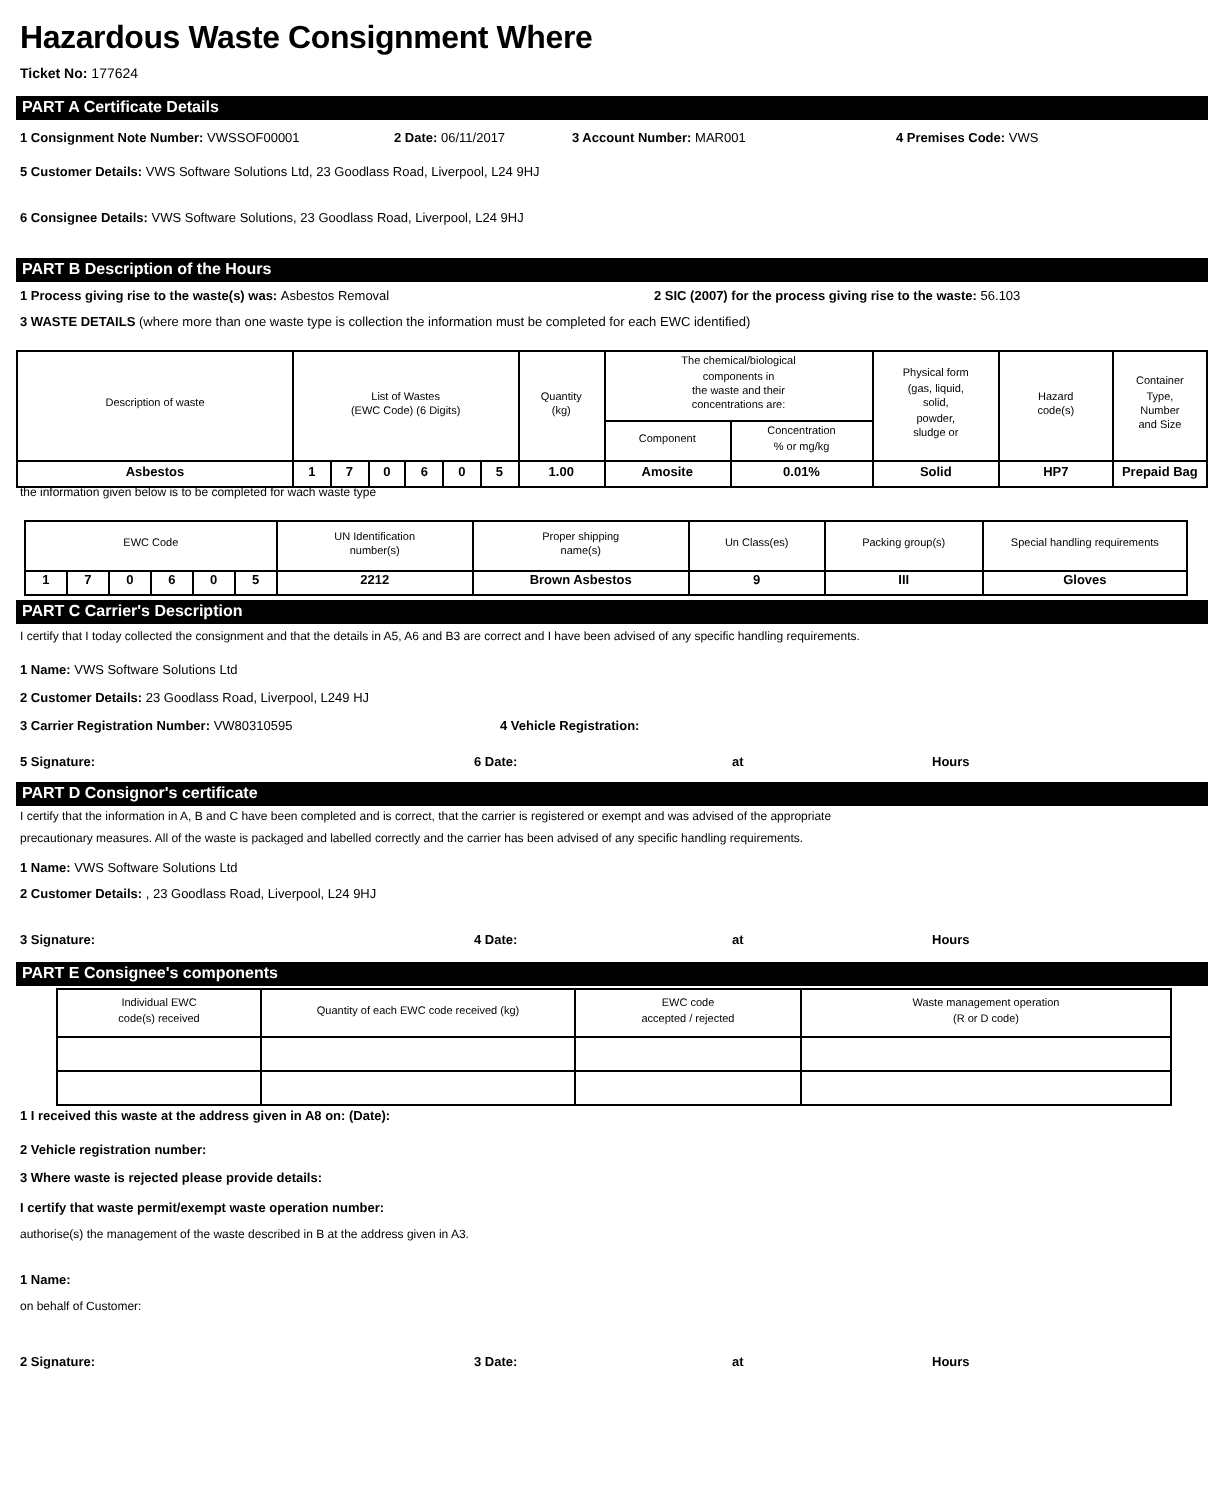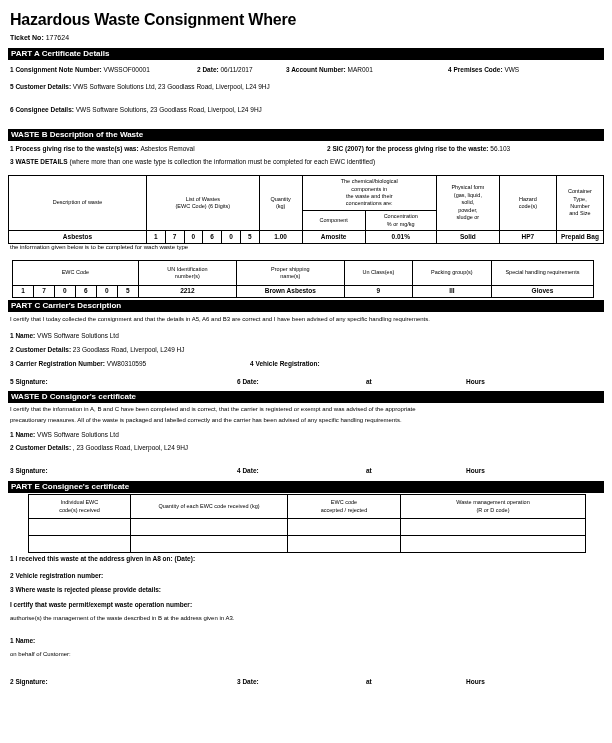--- a/index.html
+++ b/index.html
@@ -22,21 +22,21 @@
 <div class="abs ticket"><span>Ticket No:</span> <span class="n">177624</span></div>
 
 <div class="bar" style="top:48px;">PART A   Certificate Details</div>
 <div class="abs f b" style="left:10px;top:66px;"><span>1 Consignment Note Number:</span> <span class="n">VWSSOF00001</span></div>
 <div class="abs f b" style="left:197px;top:66px;"><span>2 Date:</span> <span class="n">06/11/2017</span></div>
 <div class="abs f b" style="left:286px;top:66px;"><span>3 Account Number:</span> <span class="n">MAR001</span></div>
 <div class="abs f b" style="left:448px;top:66px;"><span>4 Premises Code:</span> <span class="n">VWS</span></div>
 <div class="abs f b" style="left:10px;top:83px;"><span>5 Customer Details:</span> <span class="n">VWS Software Solutions Ltd, 23 Goodlass Road, Liverpool, L24 9HJ</span></div>
 <div class="abs f b" style="left:10px;top:106px;"><span>6 Consignee Details:</span> <span class="n">VWS Software Solutions, 23 Goodlass Road, Liverpool, L24 9HJ</span></div>
 
-<div class="bar" style="top:129px;">WASTE B   Description of the Waste</div>
+<div class="bar" style="top:129px;">PART B   Description of the Hours</div>
 <div class="abs f b" style="left:10px;top:145px;"><span>1 Process giving rise to the waste(s) was:</span> <span class="n">Asbestos Removal</span></div>
 <div class="abs f b" style="left:327px;top:145px;"><span>2 SIC (2007) for the process giving rise to the waste:</span> <span class="n">56.103</span></div>
 <div class="abs f b" style="left:10px;top:158px;"><span>3 WASTE DETAILS</span> <span class="n">(where more than one waste type is collection the information must be completed for each EWC identified)</span></div>
 
 <table style="left:8px;top:175px;width:596px;">
   <tbody>
       <tr style="height:35px;">
     <td rowspan="2" style="width:138px;">Description of waste</td>
     <td rowspan="2" colspan="6" style="width:98px;"><span>List of Wastes</span><br><span>(EWC Code) (6 Digits)</span></td>
     <td rowspan="2" style="width:43px;"><span>Quantity</span><br><span>(kg)</span></td>
@@ -99,31 +99,31 @@
 <div class="abs" style="left:10px;top:316px;font-size:6px;">I certify that I today collected the consignment and that the details in A5, A6 and B3 are correct and I have been advised of any specific handling requirements.</div>
 <div class="abs f b" style="left:10px;top:332px;"><span>1 Name:</span> <span class="n">VWS Software Solutions Ltd</span></div>
 <div class="abs f b" style="left:10px;top:346px;"><span>2 Customer Details:</span> <span class="n">23 Goodlass Road, Liverpool, L249 HJ</span></div>
 <div class="abs f b" style="left:10px;top:360px;"><span>3 Carrier Registration Number:</span> <span class="n">VW80310595</span></div>
 <div class="abs f b" style="left:250px;top:360px;">4 Vehicle Registration:</div>
 <div class="abs f b" style="left:10px;top:378px;">5 Signature:</div>
 <div class="abs f b" style="left:237px;top:378px;">6 Date:</div>
 <div class="abs f b" style="left:366px;top:378px;">at</div>
 <div class="abs f b" style="left:466px;top:378px;">Hours</div>
 
-<div class="bar" style="top:391px;">WASTE D Consignor's certificate</div>
+<div class="bar" style="top:391px;">PART D Consignor's certificate</div>
 <div class="abs" style="left:10px;top:406px;font-size:6px;">I certify that the information in A, B and C have been completed and is correct, that the carrier is registered or exempt and was advised of the appropriate</div>
 <div class="abs" style="left:10px;top:417px;font-size:6px;">precautionary measures. All of the waste is packaged and labelled correctly and the carrier has been advised of any specific handling requirements.</div>
 <div class="abs f b" style="left:10px;top:431px;"><span>1 Name:</span> <span class="n">VWS Software Solutions Ltd</span></div>
 <div class="abs f b" style="left:10px;top:444px;"><span>2 Customer Details:</span> <span class="n">, 23 Goodlass Road, Liverpool, L24 9HJ</span></div>
 <div class="abs f b" style="left:10px;top:467px;">3 Signature:</div>
 <div class="abs f b" style="left:237px;top:467px;">4 Date:</div>
 <div class="abs f b" style="left:366px;top:467px;">at</div>
 <div class="abs f b" style="left:466px;top:467px;">Hours</div>
 
-<div class="bar" style="top:481px;">PART E Consignee's certificate</div>
+<div class="bar" style="top:481px;">PART E Consignee's components</div>
 <table style="left:28px;top:494px;width:558px;">
   <tbody>
       <tr style="height:24px;">
     <td style="width:102px;"><span>Individual EWC</span><br><span>code(s) received</span></td>
     <td style="width:157px;">Quantity of each EWC code received (kg)</td>
     <td style="width:113px;"><span>EWC code</span><br><span>accepted / rejected</span></td>
     <td><span>Waste management operation</span><br><span>(R or D code)</span></td>
   </tr>
   <tr style="height:17px;">
     <td></td>

